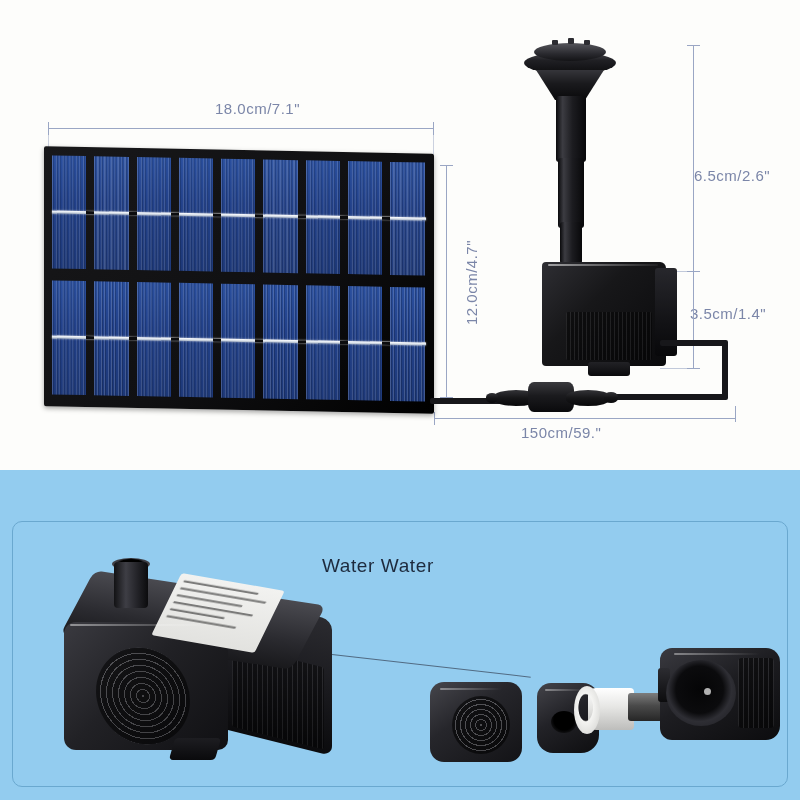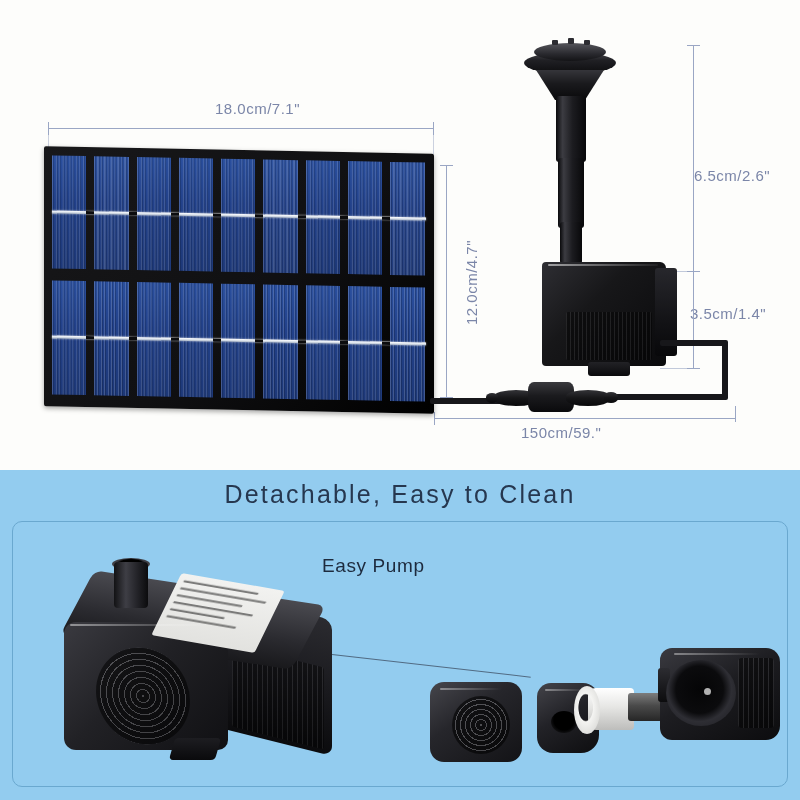--- a/index.html
+++ b/index.html
@@ -388,23 +388,22 @@
         <div class="conn-taper" style="left:494px;top:390px;width:44px;height:16px;"></div>
         <div class="conn-barrel" style="left:528px;top:382px;width:46px;height:30px;"></div>
         <div class="conn-taper" style="left:566px;top:390px;width:44px;height:16px;"></div>
         <div class="conn-taper" style="left:486px;top:393px;width:12px;height:10px;"></div>
         <div class="conn-taper" style="left:604px;top:392px;width:14px;height:11px;"></div>
       </div>
     </div>
   </div>
 
   <div class="blue-section">
-    <div class="blue-title">Detachable, Easy to Clean</div>
     <div class="blue-card"></div>
-    <div class="wp-label">Easy Pump</div>
+    <div class="wp-label">Water Water</div>
     <div class="pointer-line" style="left:332px;top:184px;width:200px;transform:rotate(6.5deg);"></div>
   </div>
 
   <div class="bp-wrap">
     <div class="bp-right"></div>
     <div class="bp-ribs"></div>
     <div class="bp-top"></div>
     <div class="bp-front"></div>
     <div class="bp-grille"></div>
     <div class="bp-spout-lip"></div>

